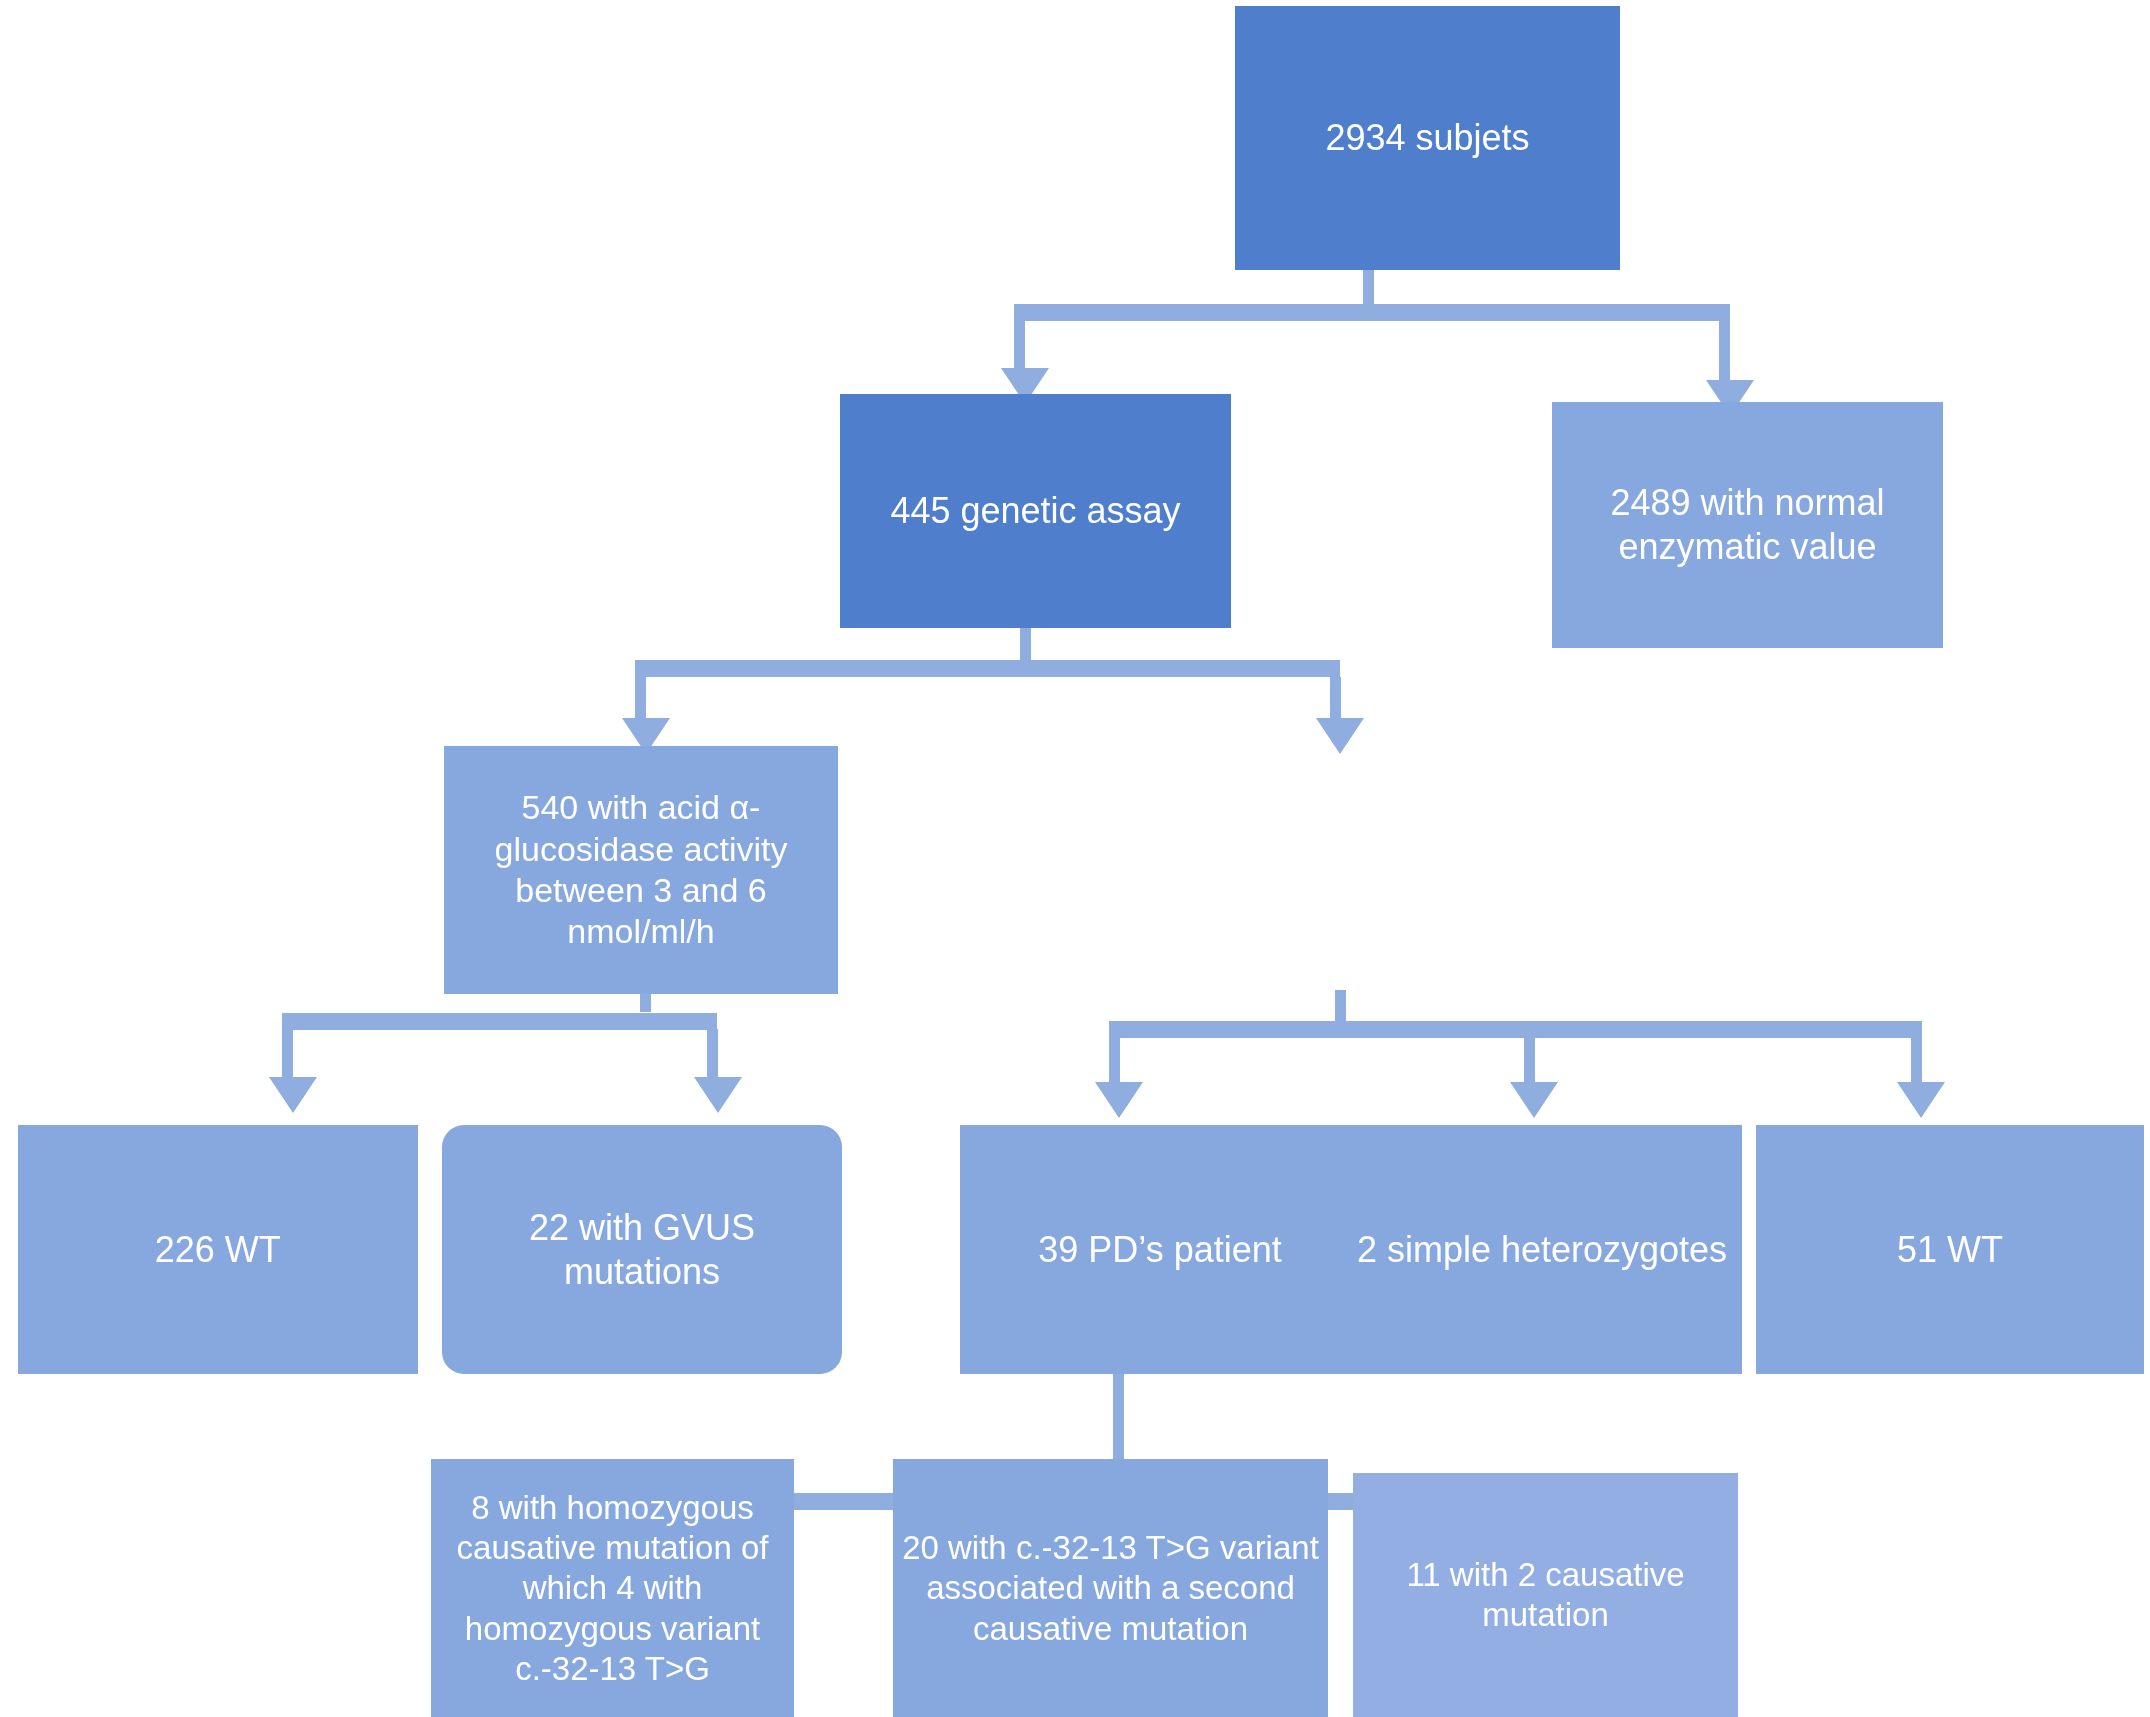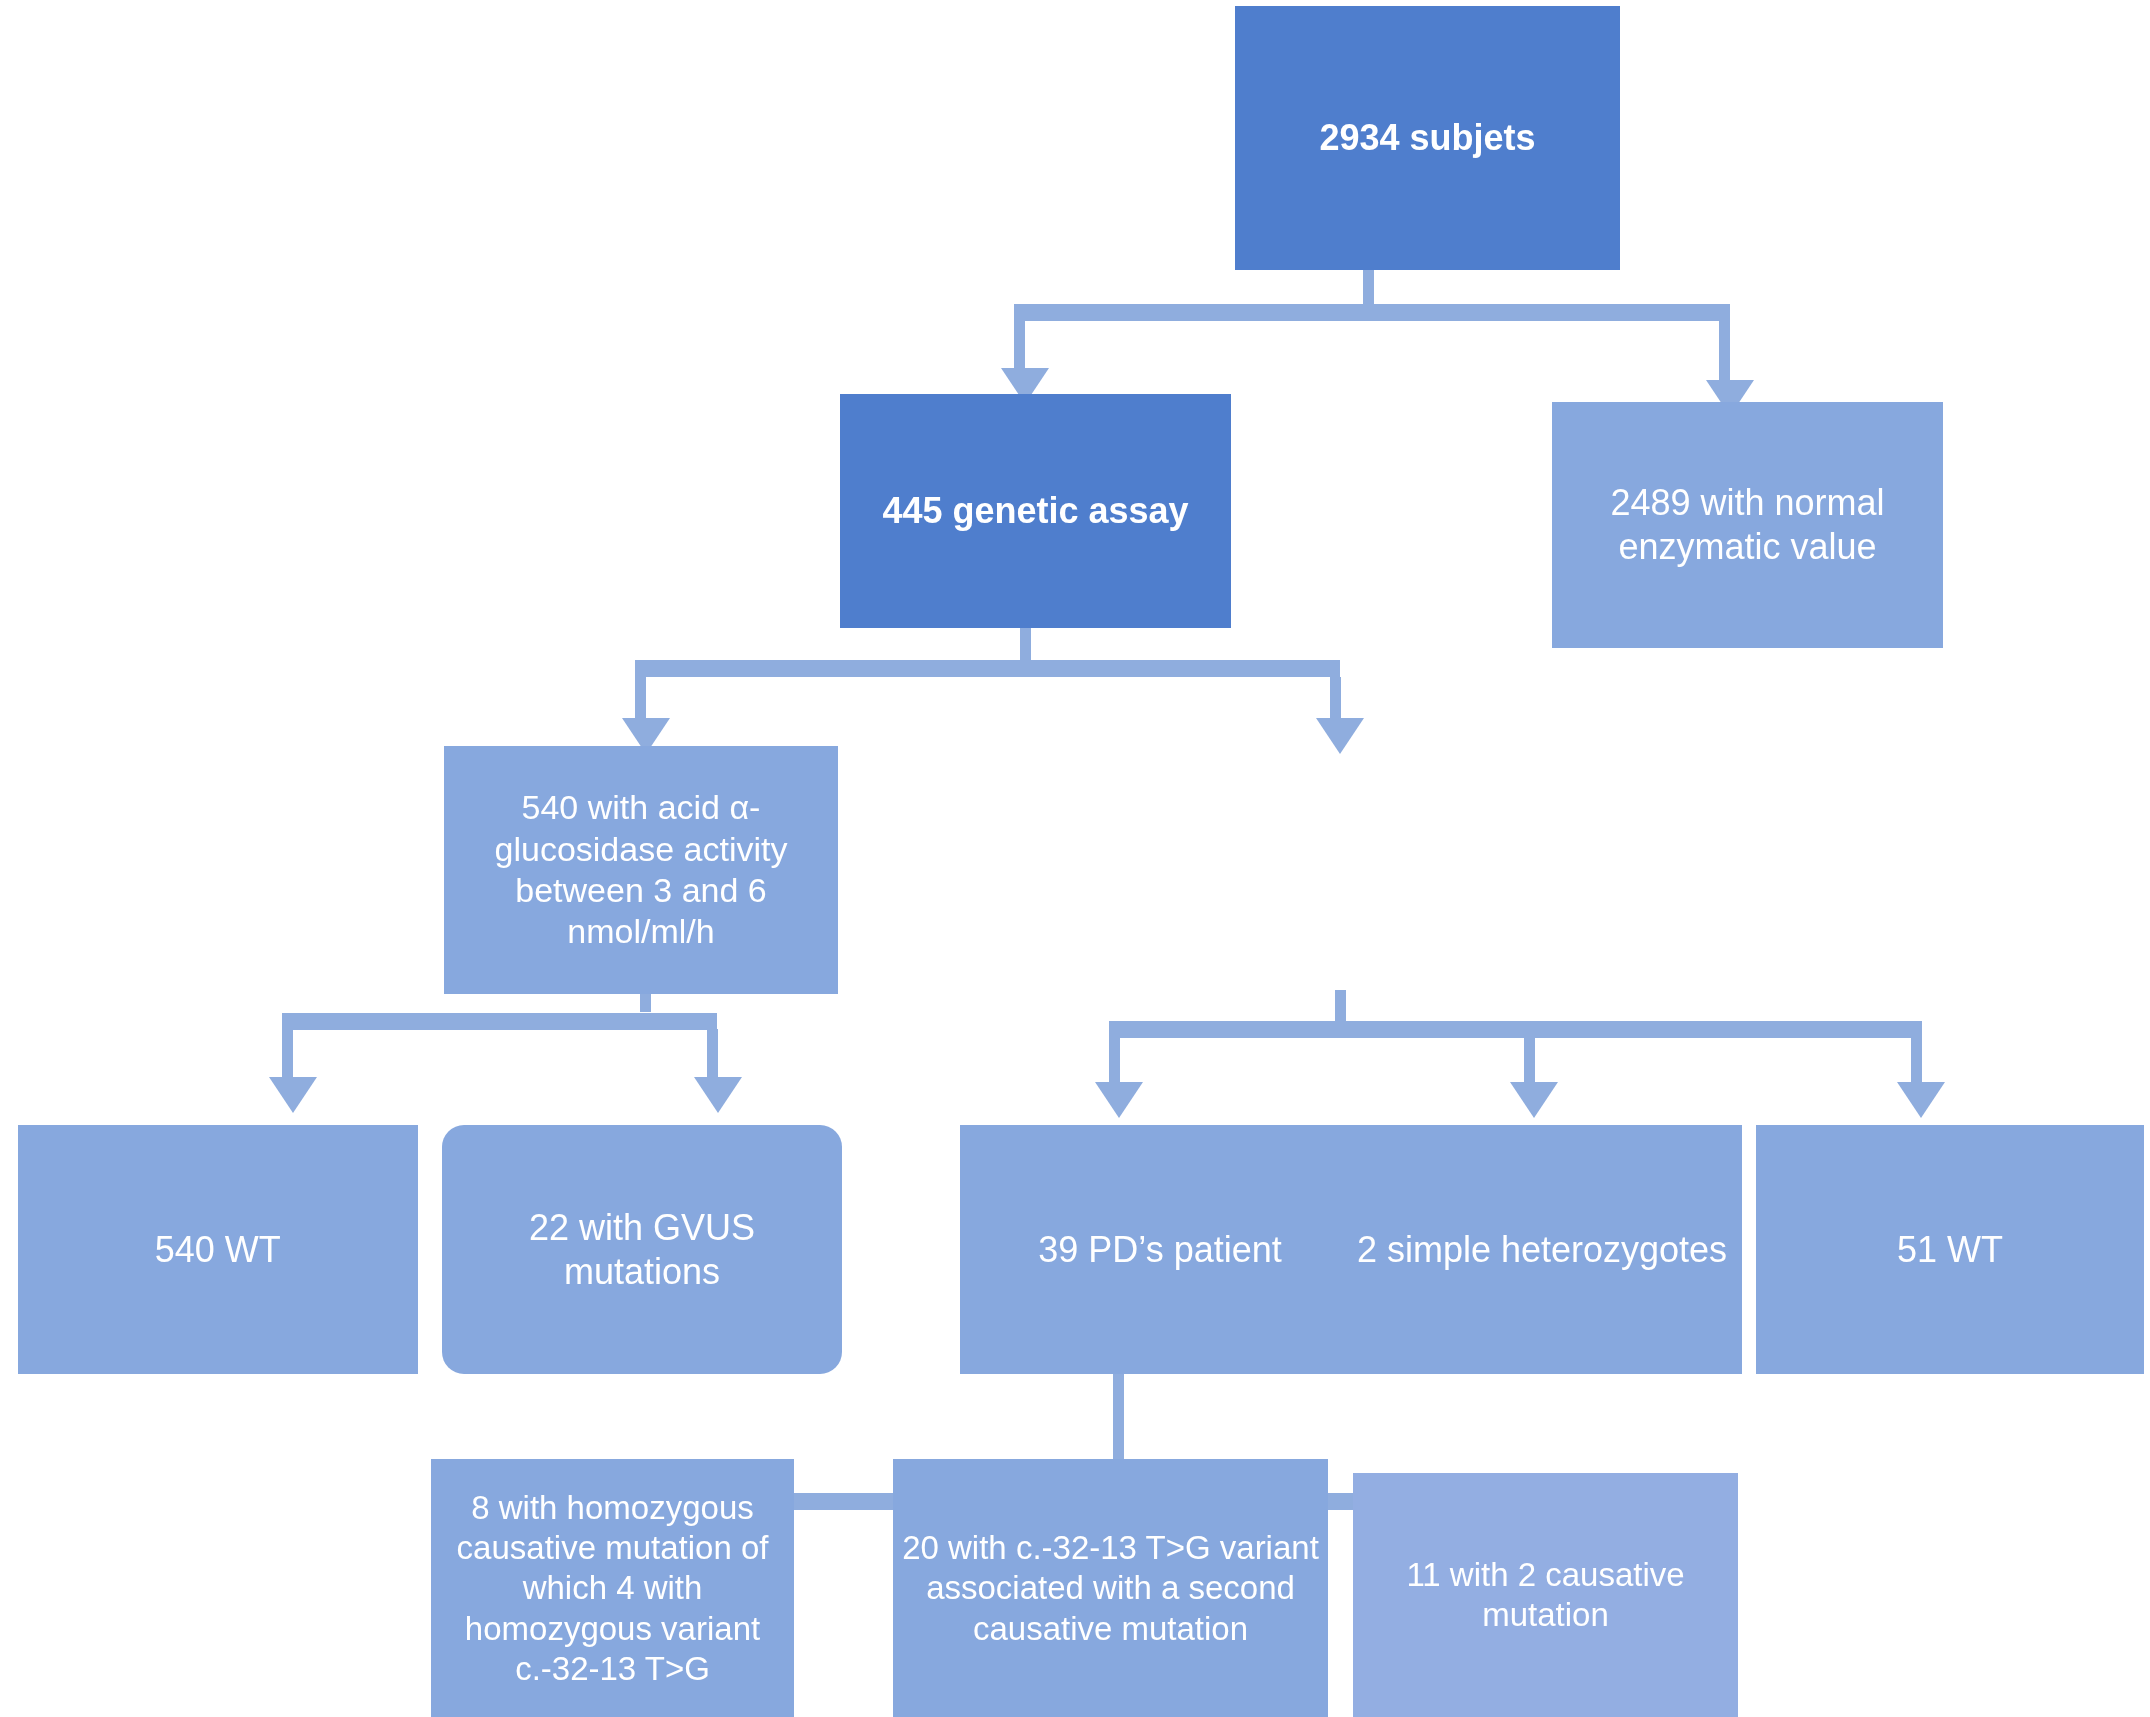--- a/index.html
+++ b/index.html
@@ -25,21 +25,21 @@
     text-align: center;
     color: #ffffff;
     box-sizing: border-box;
     line-height: 1.22;
     padding: 3.5px 8.2px;
     white-space: pre-line;
   }
   .node.dark   { background: #4f7ecd; }
   .node.mid    { background: #87a8de; }
   .node.light  { background: #93aee2; }
-  .node.bold   { font-weight: bold; }
+  .node.bold   { font-weight: normal; }
   .vstem  { position: absolute; background: #8fadde; }
   .hbar   { position: absolute; background: #8fadde; }
   .arrow-shaft { position: absolute; background: #8fadde; }
   .arrow-head {
     position: absolute;
     width: 0; height: 0;
     border-left: 19px solid transparent;
     border-right: 19px solid transparent;
     border-top: 59px solid #8fadde;
   }
@@ -90,21 +90,21 @@
 
   <div class="node dark bold" style="left:1235px; top:5.9px; width:385px; height:264px; font-size:36px;">2934 subjets</div>
 
   <div class="node dark bold" style="left:840px; top:394px; width:391px; height:234px; font-size:36px;">445 genetic assay</div>
 
   <div class="node mid" style="left:1552px; top:402px; width:391px; height:246px; font-size:36px;">2489 with normal enzymatic value</div>
 
   <div class="node mid" style="left:444px; top:746px; width:394px; height:248px; font-size:34px;">540 with acid α-glucosidase activity between 3 and 6 nmol/ml/h</div>
 
 
-  <div class="node mid" style="left:17.7px; top:1125px; width:400px; height:249px; font-size:36px;">540 WT</div>
+  <div class="node mid" style="left:17.7px; top:1125px; width:400px; height:249px; font-size:36px;">226 WT</div>
 
   <div class="node mid" style="left:442px; top:1125px; width:400px; height:249px; font-size:36px;border-radius:22px;">22 with GVUS mutations</div>
 
   <div class="node mid" style="left:928px; top:1125px; width:400px; height:249px; font-size:36px;margin-left:32px;">39 PD’s patient</div>
 
   <div class="node mid" style="left:1342px; top:1125px; width:400px; height:249px; font-size:36px;">2 simple heterozygotes</div>
 
   <div class="node mid" style="left:1756px; top:1125px; width:388px; height:249px; font-size:36px;">51 WT</div>
 
   <div class="node mid" style="left:431px; top:1459px; width:363px; height:259px; font-size:33px;">8 with homozygous causative mutation of which 4 with homozygous variant c.-32-13 T&gt;G</div>

